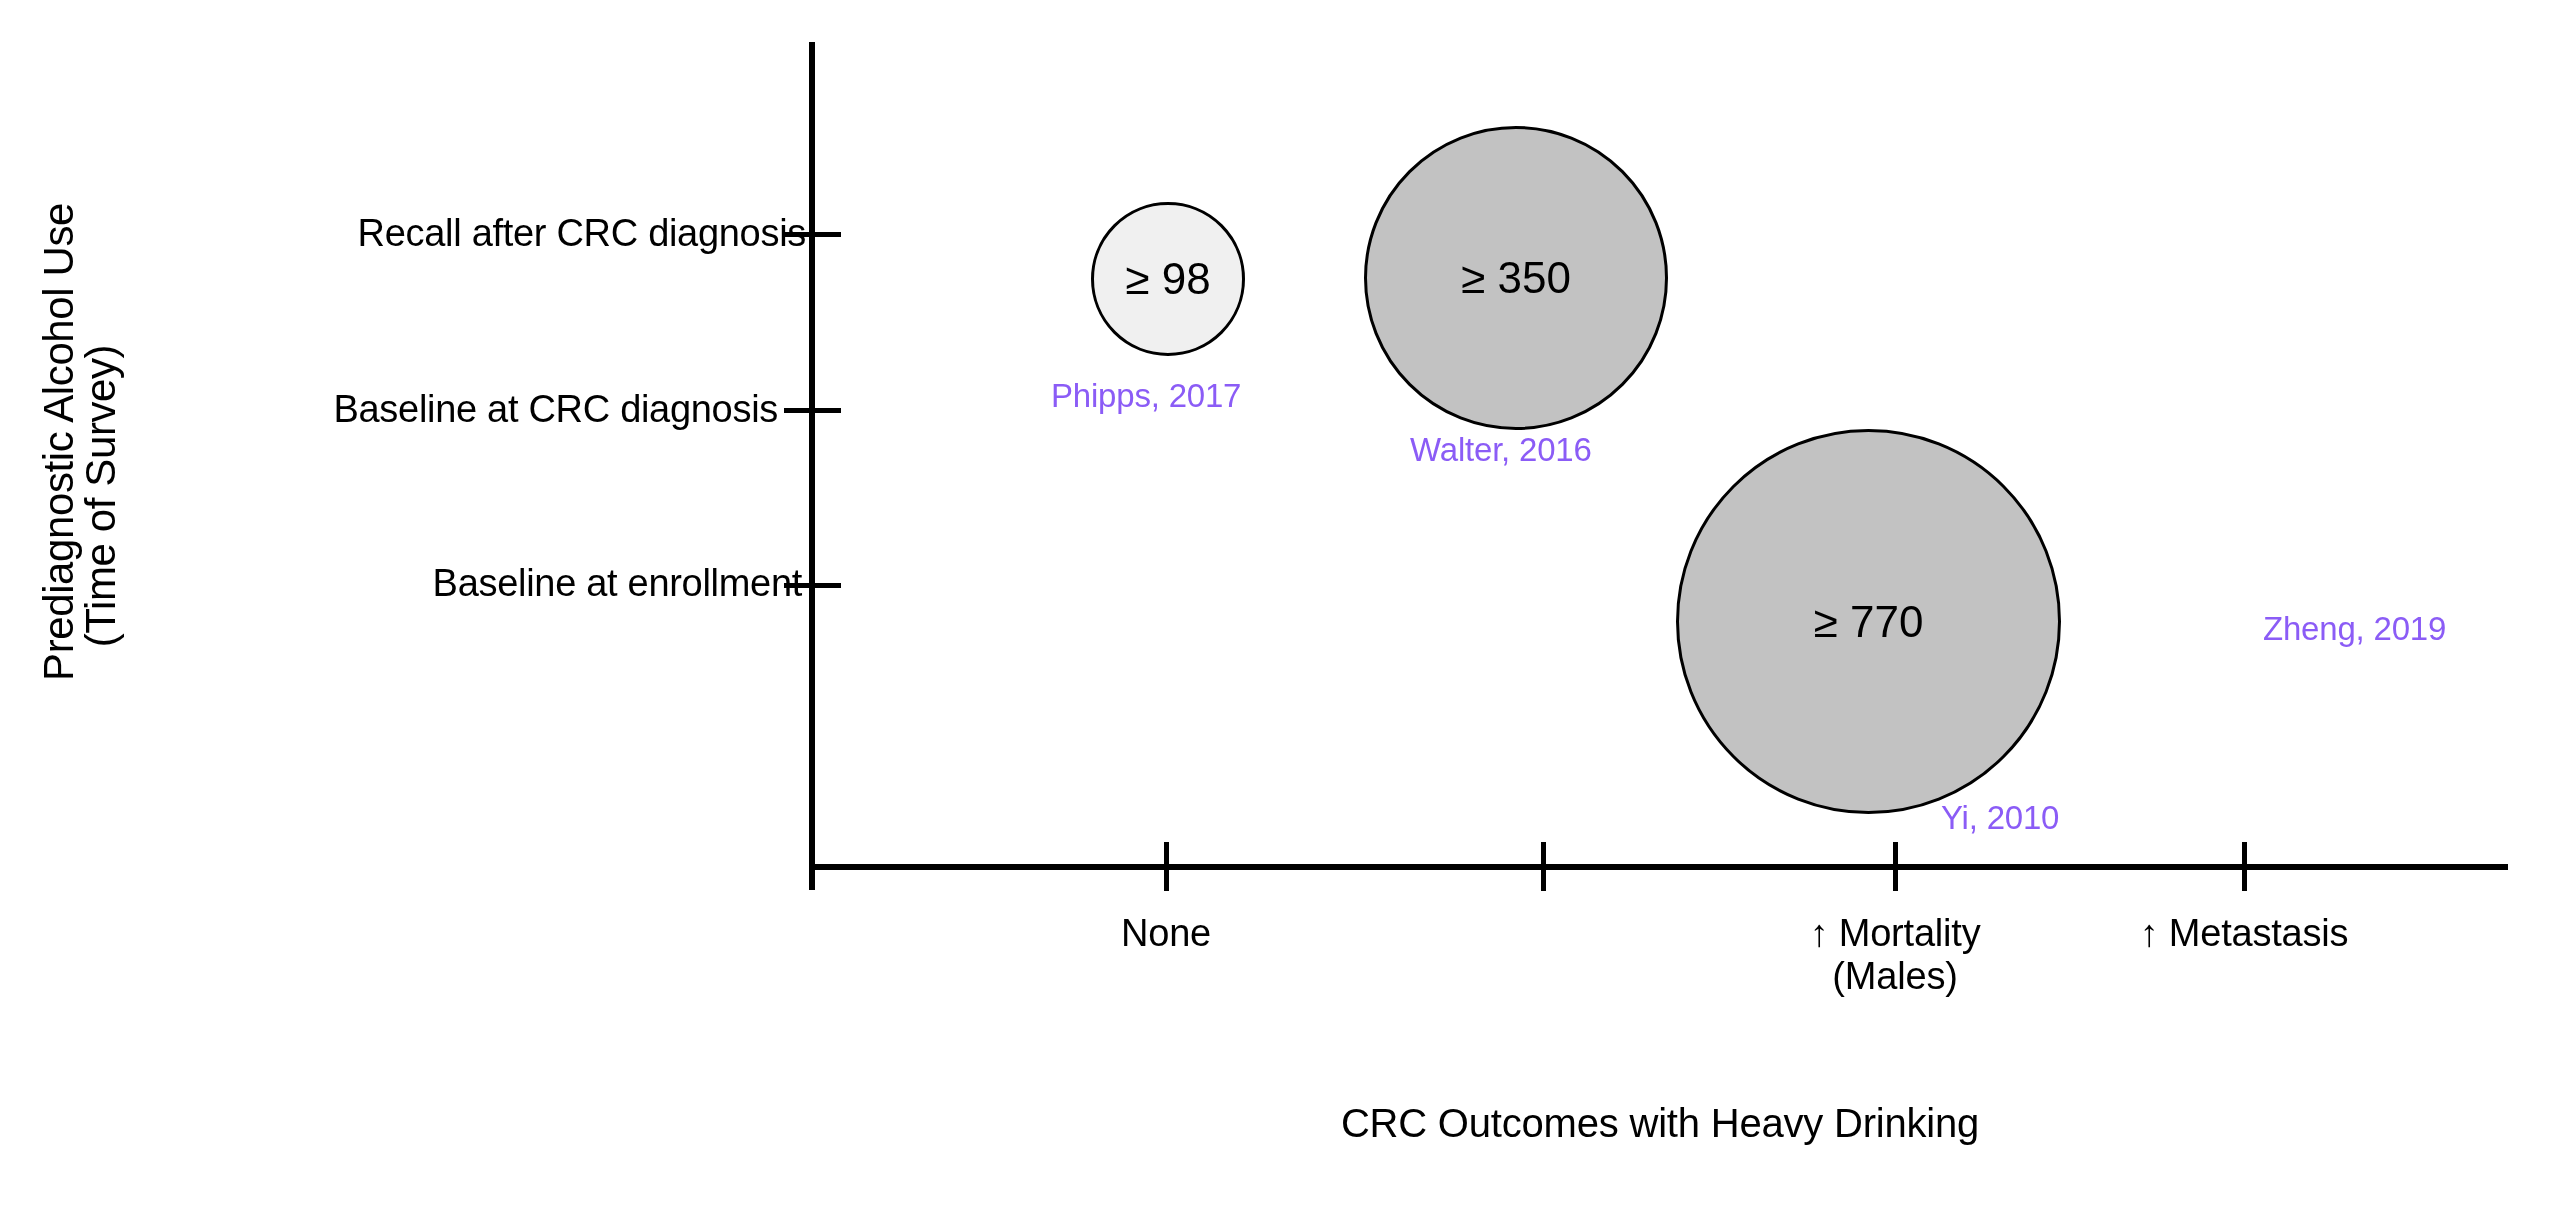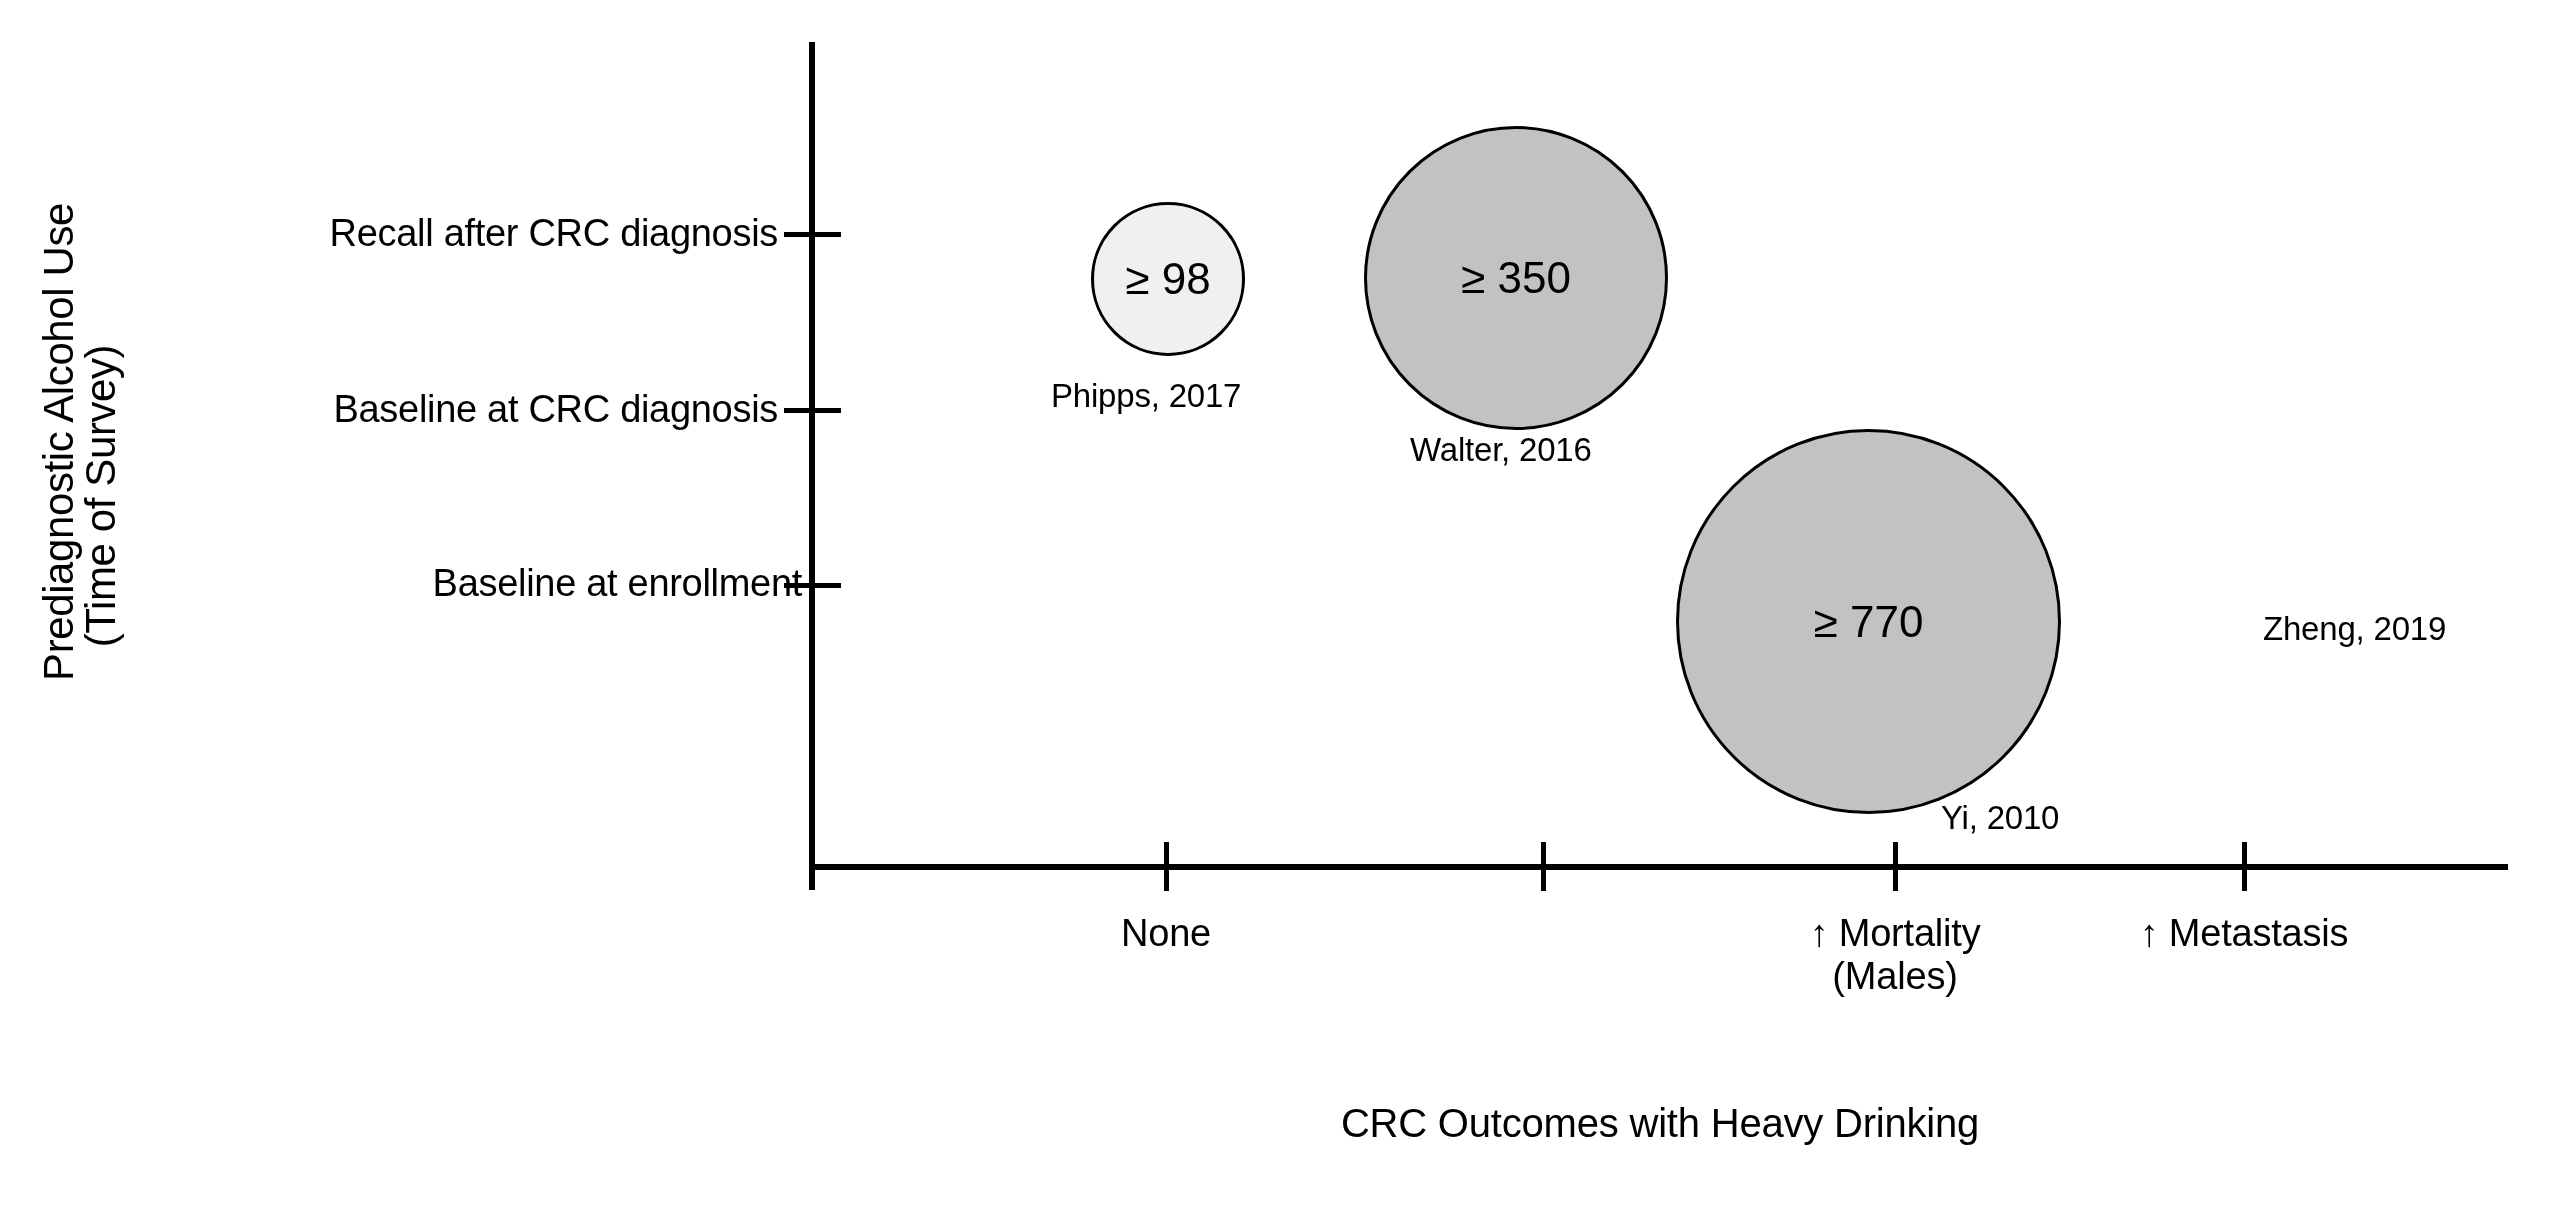--- a/index.html
+++ b/index.html
@@ -125,36 +125,36 @@
     letter-spacing: 0px;
     color: #000000;
     white-space: nowrap;
     pointer-events: none;
   }
   .bubble-citation {
     position: absolute;
     font-size: 33px;
     letter-spacing: -0.2px;
     white-space: nowrap;
-    color: #000000;
+    color: #8b5cf6;
   }
 </style>
 </head>
 <body>
 
 <div id="figure">
 
   <div id="y-axis-line" class="axis-line"></div>
   <div id="x-axis-line" class="axis-line"></div>
 
   <div class="y-tick" style="top:232px;"></div>
   <div class="y-tick" style="top:408px;"></div>
   <div class="y-tick" style="top:583px;"></div>
 
-  <div class="y-tick-label" style="top:212px;">Recall after CRC diagnosis</div>
+  <div class="y-tick-label" style="top:212px;padding-left:28px;">Recall after CRC diagnosis</div>
   <div class="y-tick-label" style="top:388px;">Baseline at CRC diagnosis</div>
   <div class="y-tick-label" style="top:562px;margin-left:24px;">Baseline at enrollment</div>
 
   <div class="x-tick" style="left:1164px;"></div>
   <div class="x-tick" style="left:1541px;"></div>
   <div class="x-tick" style="left:1893px;"></div>
   <div class="x-tick" style="left:2242px;"></div>
 
   <div class="x-tick-label" style="left:946px; top:912px; width:440px;">None</div>
   <div class="x-tick-label" style="left:1675px; top:912px; width:440px;">↑ Mortality

